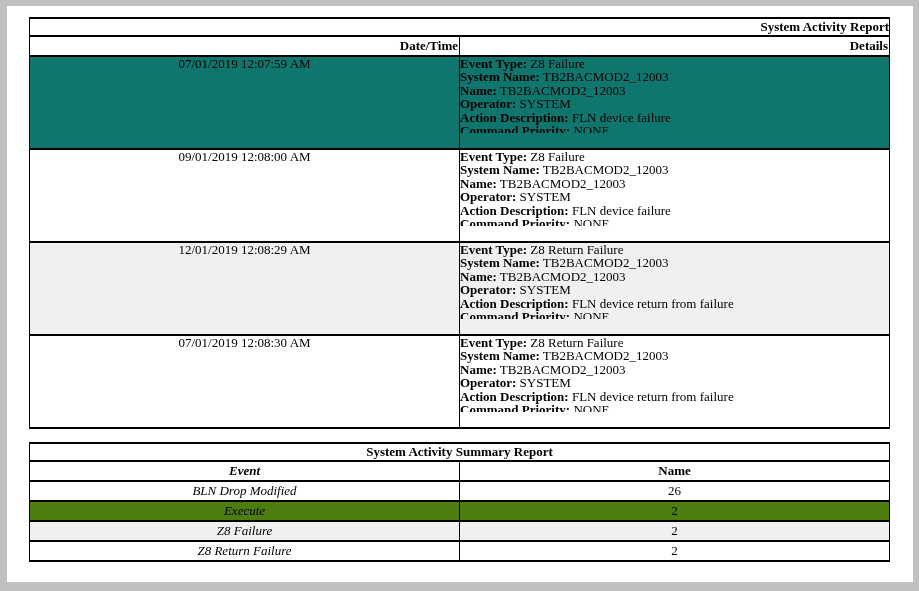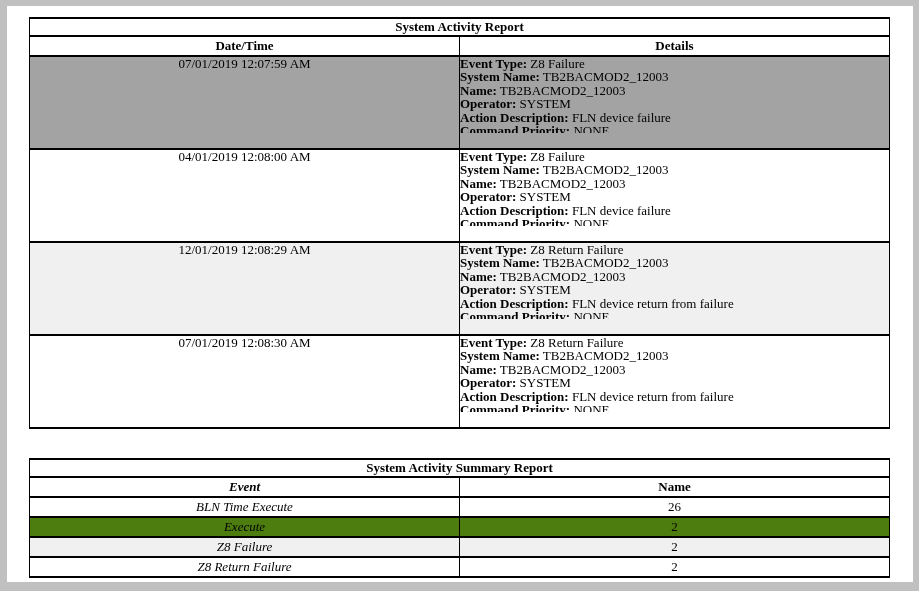--- a/index.html
+++ b/index.html
@@ -23,85 +23,85 @@
     table-layout: fixed;
   }
   .report th, .report td {
     border: 1px solid #000;
     border-top-width: 2px;
     border-bottom-width: 2px;
     padding: 0;
     font-size: 13px;
   }
   .title-cell {
-    text-align: center;
+    text-align: right;
     font-weight: bold;
     height: 15px;
     padding: 2px 3px 1px 3px;
   }
   .header-row th {
     font-weight: bold;
-    text-align: center;
+    text-align: right;
     height: 12px;
     padding: 1px;
   }
   .col-datetime { width: 381px; }
 
   tr.activity-row { height: 93px; }
   .dt-cell {
     text-align: center;
     vertical-align: top;
     padding-top: 1px;
     line-height: 13.4px;
   }
   .details-cell { vertical-align: top; padding: 1px 0 0 2px; }
   .details-inner {
     height: 76px;
     overflow: hidden;
     line-height: 13.4px;
   }
   .detail-line { white-space: nowrap; }
 
-  table.summary { margin-top: 29px; }
+  table.summary { margin-top: 13px; }
   .summary th, .summary td { text-align: center; }
   .summary .col-event { width: 430px; font-style: italic; }
   tr.summary-row td { height: 15px; padding: 1px; }
 </style>
 </head>
 <body>
 
 <div class="sheet">
 
   <table class="report">
     <thead>
       <tr>
         <th class="title-cell" colspan="2">System Activity Report</th>
       </tr>
       <tr class="header-row">
         <th class="col-datetime">Date/Time</th>
         <th>Details</th>
       </tr>
     </thead>
     <tbody id="activity-rows">
-        <tr class="activity-row" style="background: #a3a3a3;">
+        <tr class="activity-row" style="background: #0f766e;">
           <td class="dt-cell col-datetime">07/01/2019 12:07:59 AM</td>
           <td class="details-cell">
             <div class="details-inner">
               <div class="detail-line"><b>Event Type:</b> Z8 Failure</div>
               <div class="detail-line"><b>System Name:</b> TB2BACMOD2_12003</div>
               <div class="detail-line"><b>Name:</b> TB2BACMOD2_12003</div>
               <div class="detail-line"><b>Operator:</b> SYSTEM</div>
               <div class="detail-line"><b>Action Description:</b> FLN device failure</div>
               <div class="detail-line"><b>Command Priority:</b> NONE</div>
               <div class="detail-line"><b>Comment:</b> DEVICE FAILURE in field panel Panel name: &lt;12003&gt; Lan: &lt;10&gt; Drop: &lt;55&gt;</div>
             </div>
           </td>
         </tr>
         <tr class="activity-row">
-          <td class="dt-cell col-datetime">04/01/2019 12:08:00 AM</td>
+          <td class="dt-cell col-datetime">09/01/2019 12:08:00 AM</td>
           <td class="details-cell">
             <div class="details-inner">
               <div class="detail-line"><b>Event Type:</b> Z8 Failure</div>
               <div class="detail-line"><b>System Name:</b> TB2BACMOD2_12003</div>
               <div class="detail-line"><b>Name:</b> TB2BACMOD2_12003</div>
               <div class="detail-line"><b>Operator:</b> SYSTEM</div>
               <div class="detail-line"><b>Action Description:</b> FLN device failure</div>
               <div class="detail-line"><b>Command Priority:</b> NONE</div>
               <div class="detail-line"><b>Comment:</b> DEVICE FAILURE in field panel Panel name: &lt;12003&gt; Lan: &lt;10&gt; Drop: &lt;56&gt;</div>
             </div>
@@ -143,21 +143,21 @@
       <tr>
         <th class="title-cell" colspan="2">System Activity Summary Report</th>
       </tr>
       <tr class="header-row">
         <th class="col-event">Event</th>
         <th>Name</th>
       </tr>
     </thead>
     <tbody id="summary-rows">
         <tr class="summary-row">
-          <td class="col-event">BLN Time Execute</td>
+          <td class="col-event">BLN Drop Modified</td>
           <td>26</td>
         </tr>
         <tr class="summary-row" style="background: #4d7c0f;">
           <td class="col-event">Execute</td>
           <td>2</td>
         </tr>
         <tr class="summary-row" style="background: rgb(240, 240, 240);">
           <td class="col-event">Z8 Failure</td>
           <td>2</td>
         </tr>

